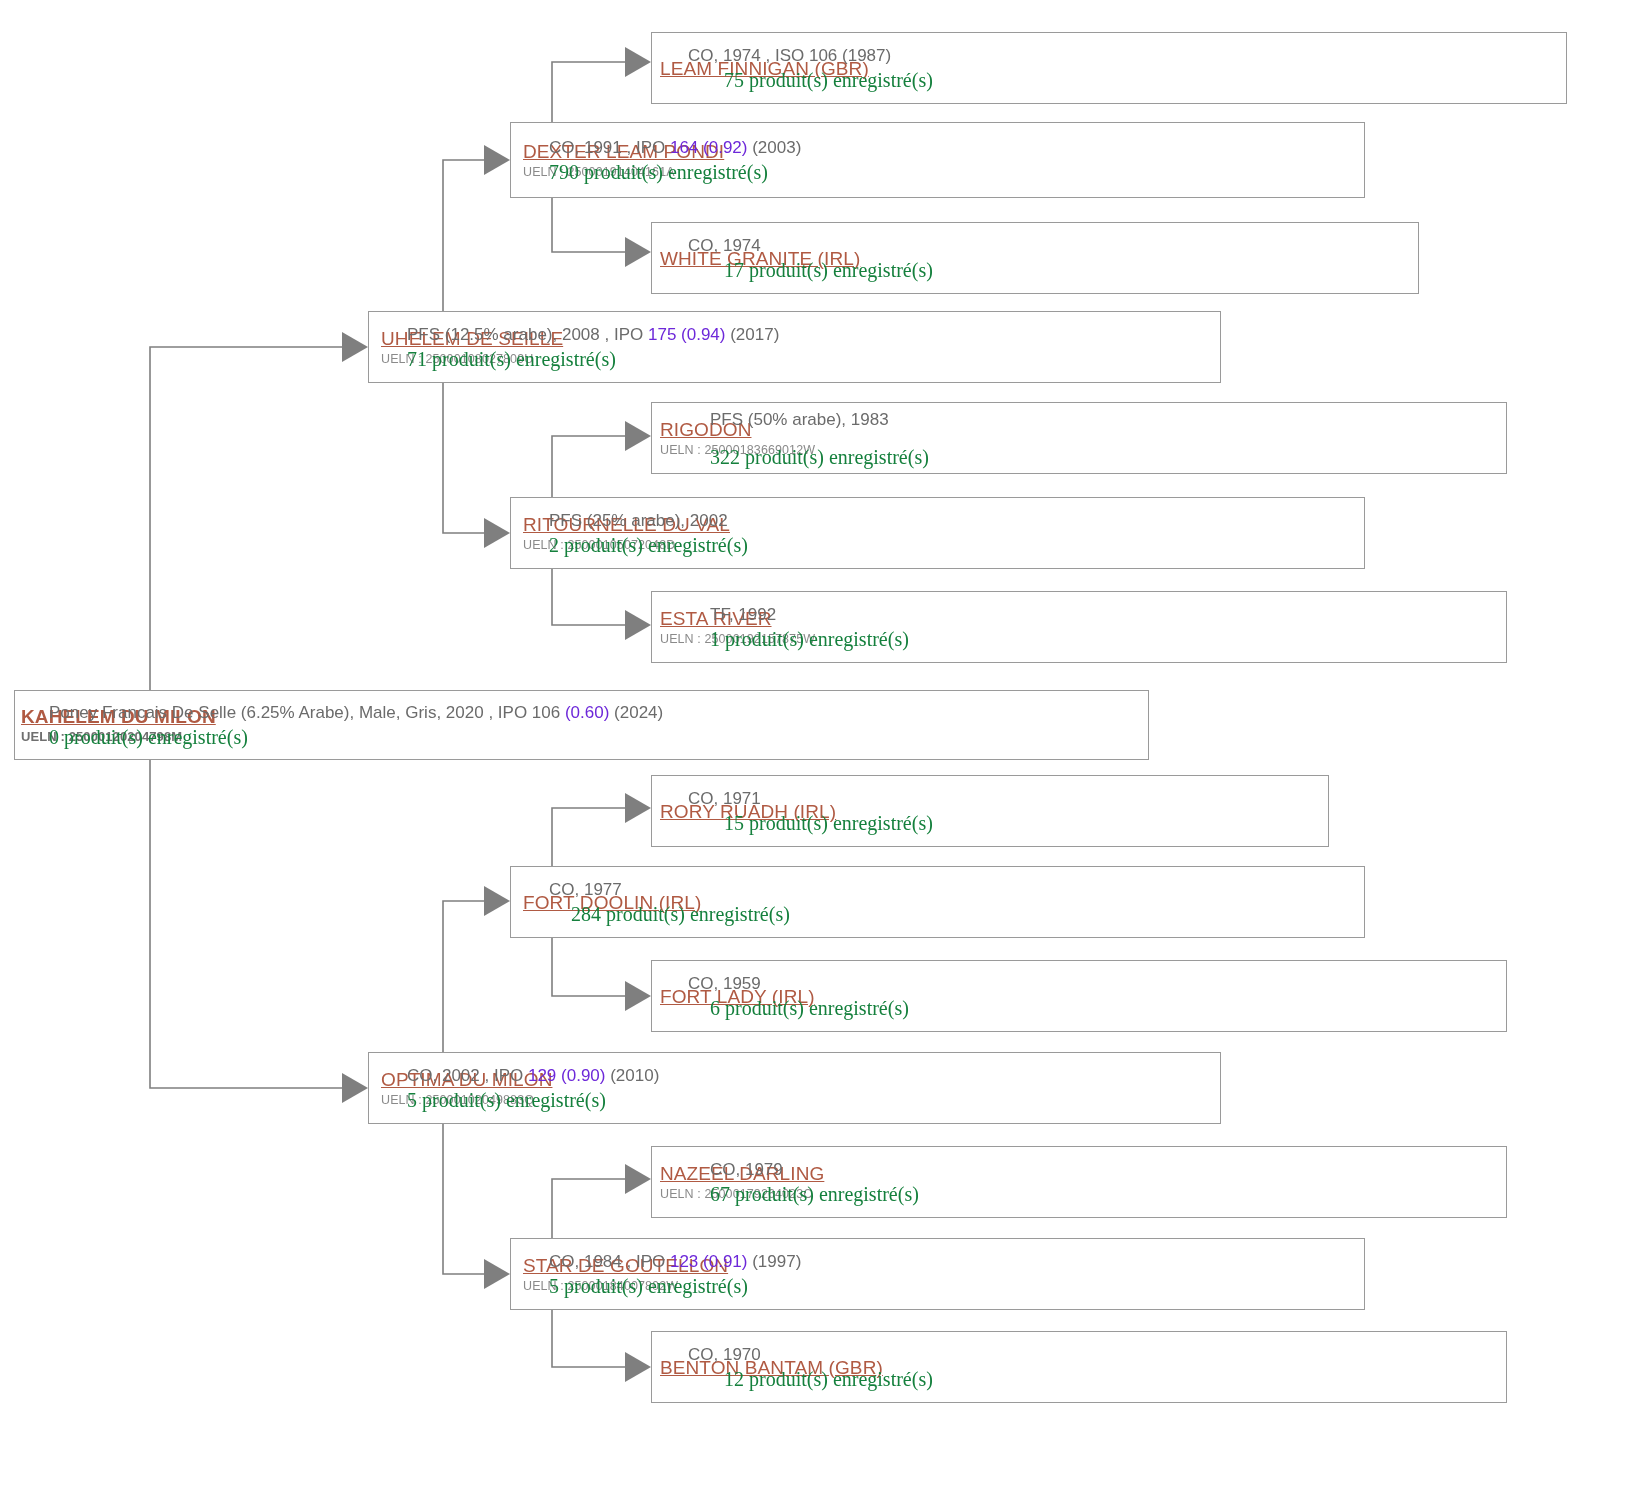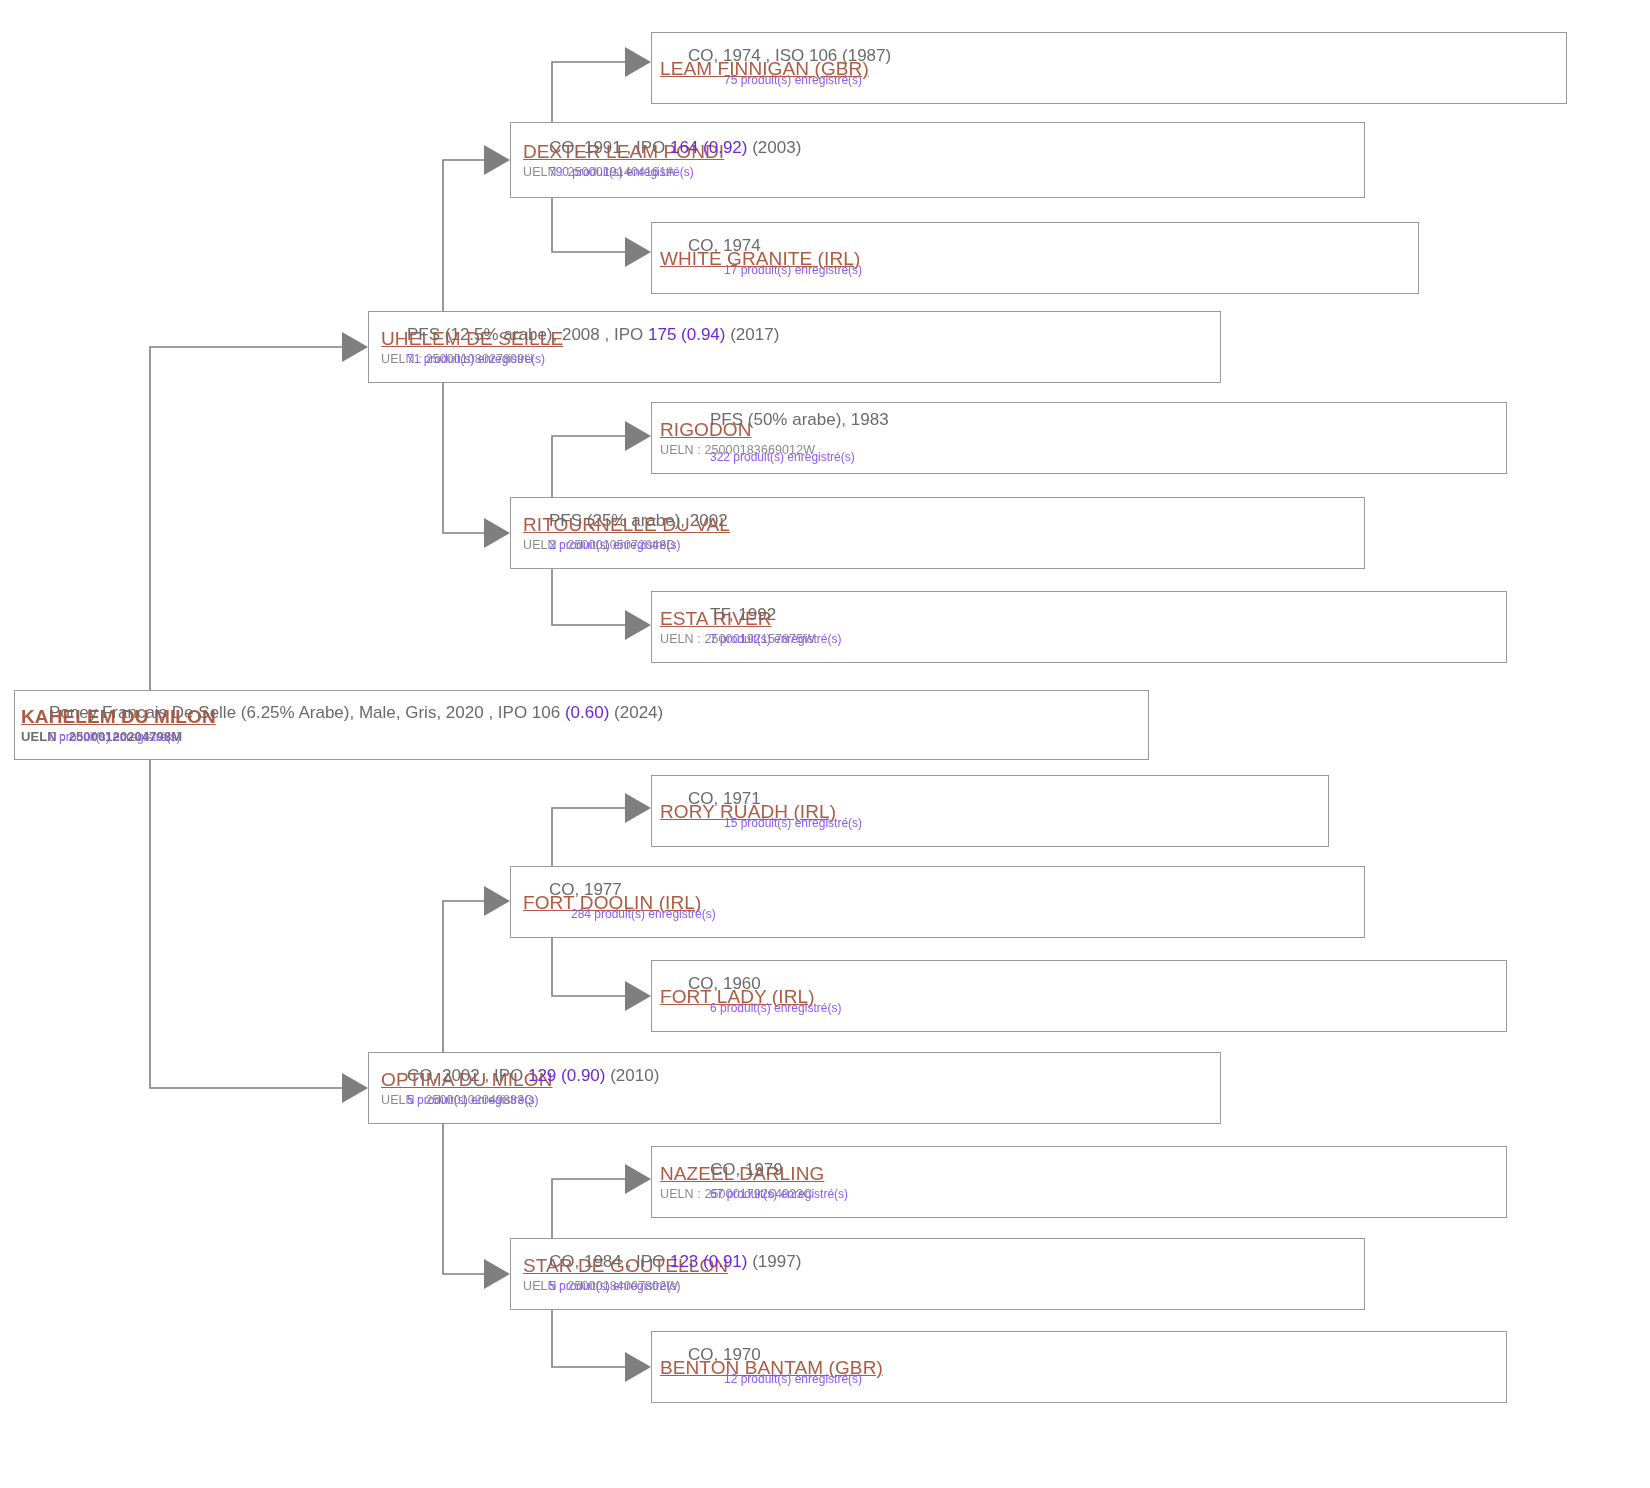--- a/index.html
+++ b/index.html
@@ -81,24 +81,25 @@
   .detail-line {
     color: #6b6b6b;
     font-size: 17px;
     line-height: 25px;
     white-space: nowrap;
   }
   .detail-line .accent {
     color: #6d28d9;
   }
   .produits {
-    color: #8b5cf6;
-    font-size: 12px;
+    color: #15803d;
+    font-size: 20px;
     line-height: 25px;
     white-space: nowrap;
+    font-family: Liberation Serif, serif;
   }
   .r-indent-1 { padding-left: 0px; }
   .r-indent-2 { padding-left: 28px; }
 </style>
 </head>
 <body>
 
 <div id="pedigree">
 
   <svg id="wires" viewBox="0 0 1650 1488">
@@ -212,21 +213,21 @@
     </div>
   </div>
 
   <div class="node" style="left:651px; top:591px; width:856px; height:72px;">
     <div class="node-left" style="width:0px; padding-left:8px; padding-right:0px;">
       <span class="horse-name">ESTA RIVER</span>
       <span class="ueln">UELN : 25000192157875W</span>
     </div>
     <div class="node-right" style="padding-left:50px;">
       <span class="detail-line"><span>TF, 1992</span><span class="accent"></span><span></span></span>
-      <span class="produits">7 produit(s) enregistré(s)</span>
+      <span class="produits">1 produit(s) enregistré(s)</span>
     </div>
   </div>
 
   <div class="node subject" style="left:14px; top:690px; width:1135px; height:70px;">
     <div class="node-left" style="width:0px; padding-left:6px;">
       <span class="horse-name">KAHELEM DU MILON</span>
       <span class="ueln">UELN : 25000120204798M</span>
     </div>
     <div class="node-right" style="padding-left:20px;">
       <span class="detail-line"><span>Poney Francais De Selle (6.25% Arabe), Male, Gris, 2020 , IPO 106 </span><span class="accent">(0.60)</span><span> (2024)</span></span>
@@ -255,21 +256,21 @@
       <span class="produits" style="padding-left:22px;">284 produit(s) enregistré(s)</span>
     </div>
   </div>
 
   <div class="node" style="left:651px; top:960px; width:856px; height:72px;">
     <div class="node-left" style="width:0px; padding-left:8px; padding-right:0px;">
       <span class="horse-name">FORT LADY (IRL)</span>
 
     </div>
     <div class="node-right r-indent-2">
-      <span class="detail-line"><span>CO, 1960</span><span class="accent"></span><span></span></span>
+      <span class="detail-line"><span>CO, 1959</span><span class="accent"></span><span></span></span>
       <span class="produits" style="padding-left:22px;">6 produit(s) enregistré(s)</span>
     </div>
   </div>
 
   <div class="node" style="left:368px; top:1052px; width:853px; height:72px;">
     <div class="node-left" style="width:0px;">
       <span class="horse-name">OPTIMA DU MILON</span>
       <span class="ueln">UELN : 25000102049883Q</span>
     </div>
     <div class="node-right r-indent-1" style="padding-left:18px;">

